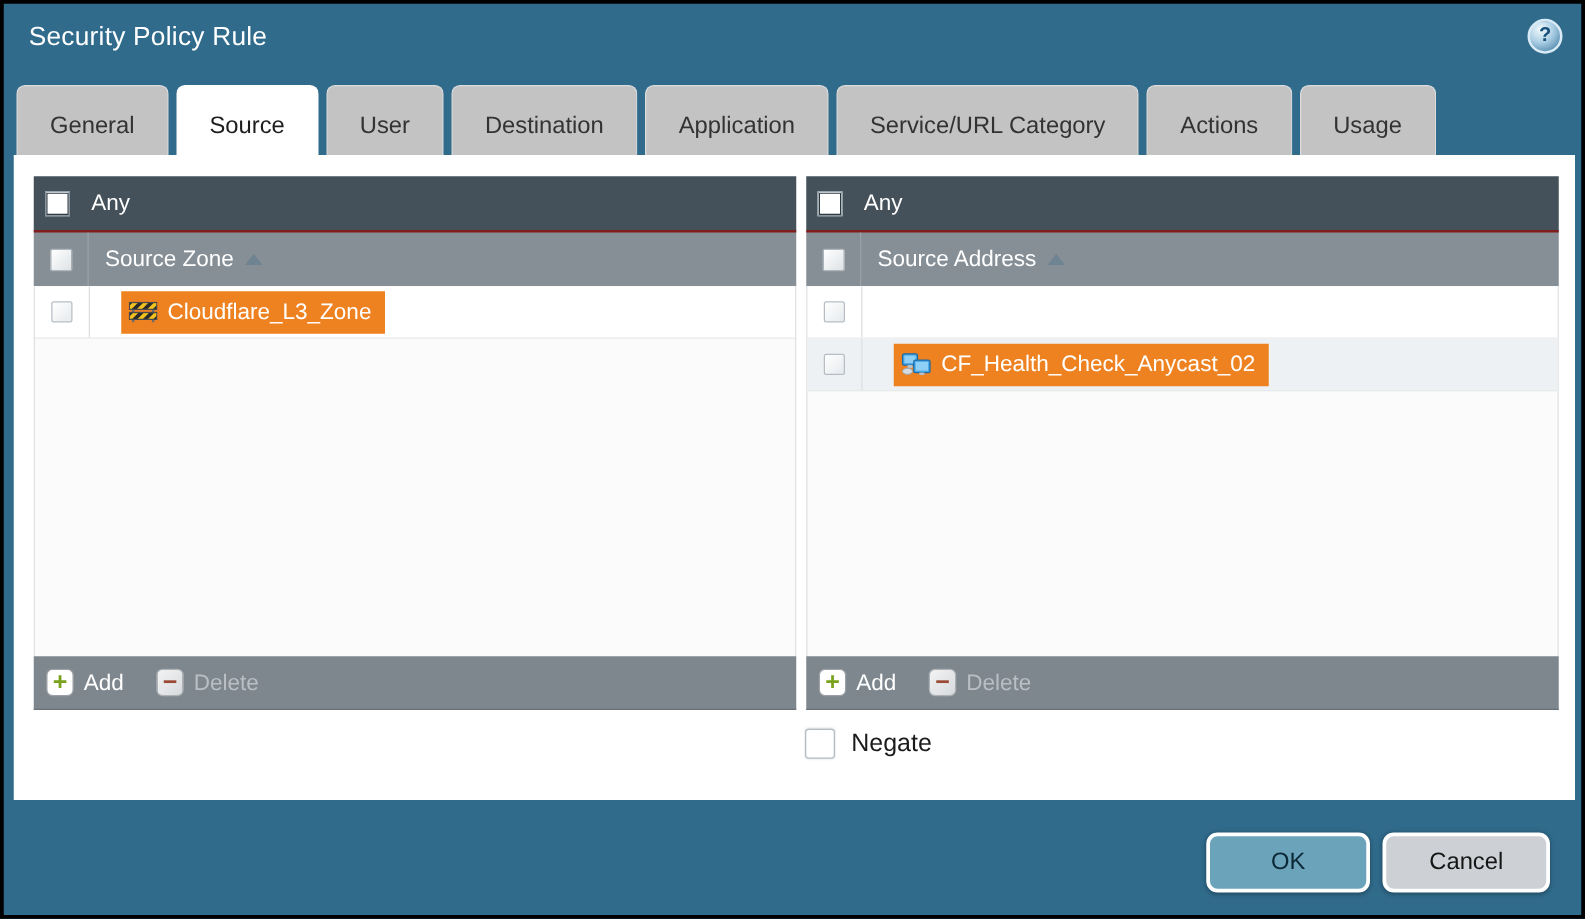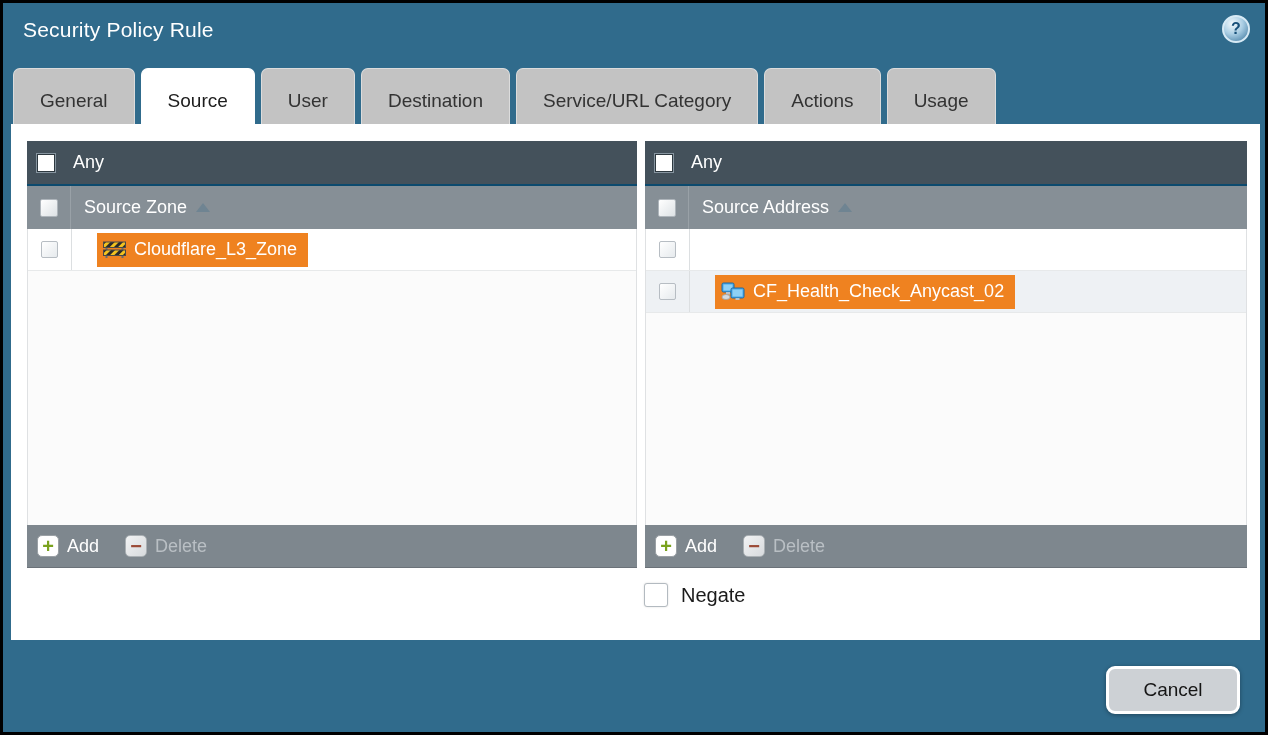--- a/index.html
+++ b/index.html
@@ -62,21 +62,21 @@
     padding-left: 9px; font-size: 18px;
   }
   .cb { display: inline-block; cursor: pointer; }
   .cb.any-cb {
     width: 20px; height: 20px; background: #fff;
     border: 1px solid #8795a0; box-shadow: 0 0 0 1px #2e3940 inset;
   }
   .col-header {
     height: 45px; flex: 0 0 45px;
     background: #868f96; color: #fff; font-size: 18px;
-    border-top: 2px solid #0c4a6e;
+    border-top: 2px solid #7f1d1d;
     display: flex; align-items: center;
   }
   .cb-cell {
     width: 44px; flex: 0 0 44px; align-self: stretch;
     display: flex; align-items: center; justify-content: center;
   }
   .col-header .cb-cell { border-right: 1px solid #99a1a7; }
   .cb.header-cb {
     width: 18px; height: 18px; border-radius: 2px;
     background: linear-gradient(135deg, #ffffff 0%, #dde2e5 100%);
@@ -158,20 +158,21 @@
   <div class="title">Security Policy Rule</div>
   <div class="help-icon">
     <span>?</span>
   </div>
 
   <div class="tabbar">
     <div class="tab">General</div>
     <div class="tab active">Source</div>
     <div class="tab">User</div>
     <div class="tab">Destination</div>
+    <div class="tab">Application</div>
     <div class="tab">Service/URL Category</div>
     <div class="tab">Actions</div>
     <div class="tab">Usage</div>
   </div>
 
   <div class="content">
 
     <div class="panel left">
       <div class="any-bar">
         <span class="cb any-cb"></span>
@@ -273,15 +274,16 @@
       </div>
     </div>
 
     <div class="negate-row">
       <span class="cb negate-cb"></span>
       <span class="negate-label">Negate</span>
     </div>
 
   </div>
 
+  <button class="footer-btn ok-btn">OK</button>
   <button class="footer-btn cancel-btn">Cancel</button>
 
 </div>
 
 </body></html>

